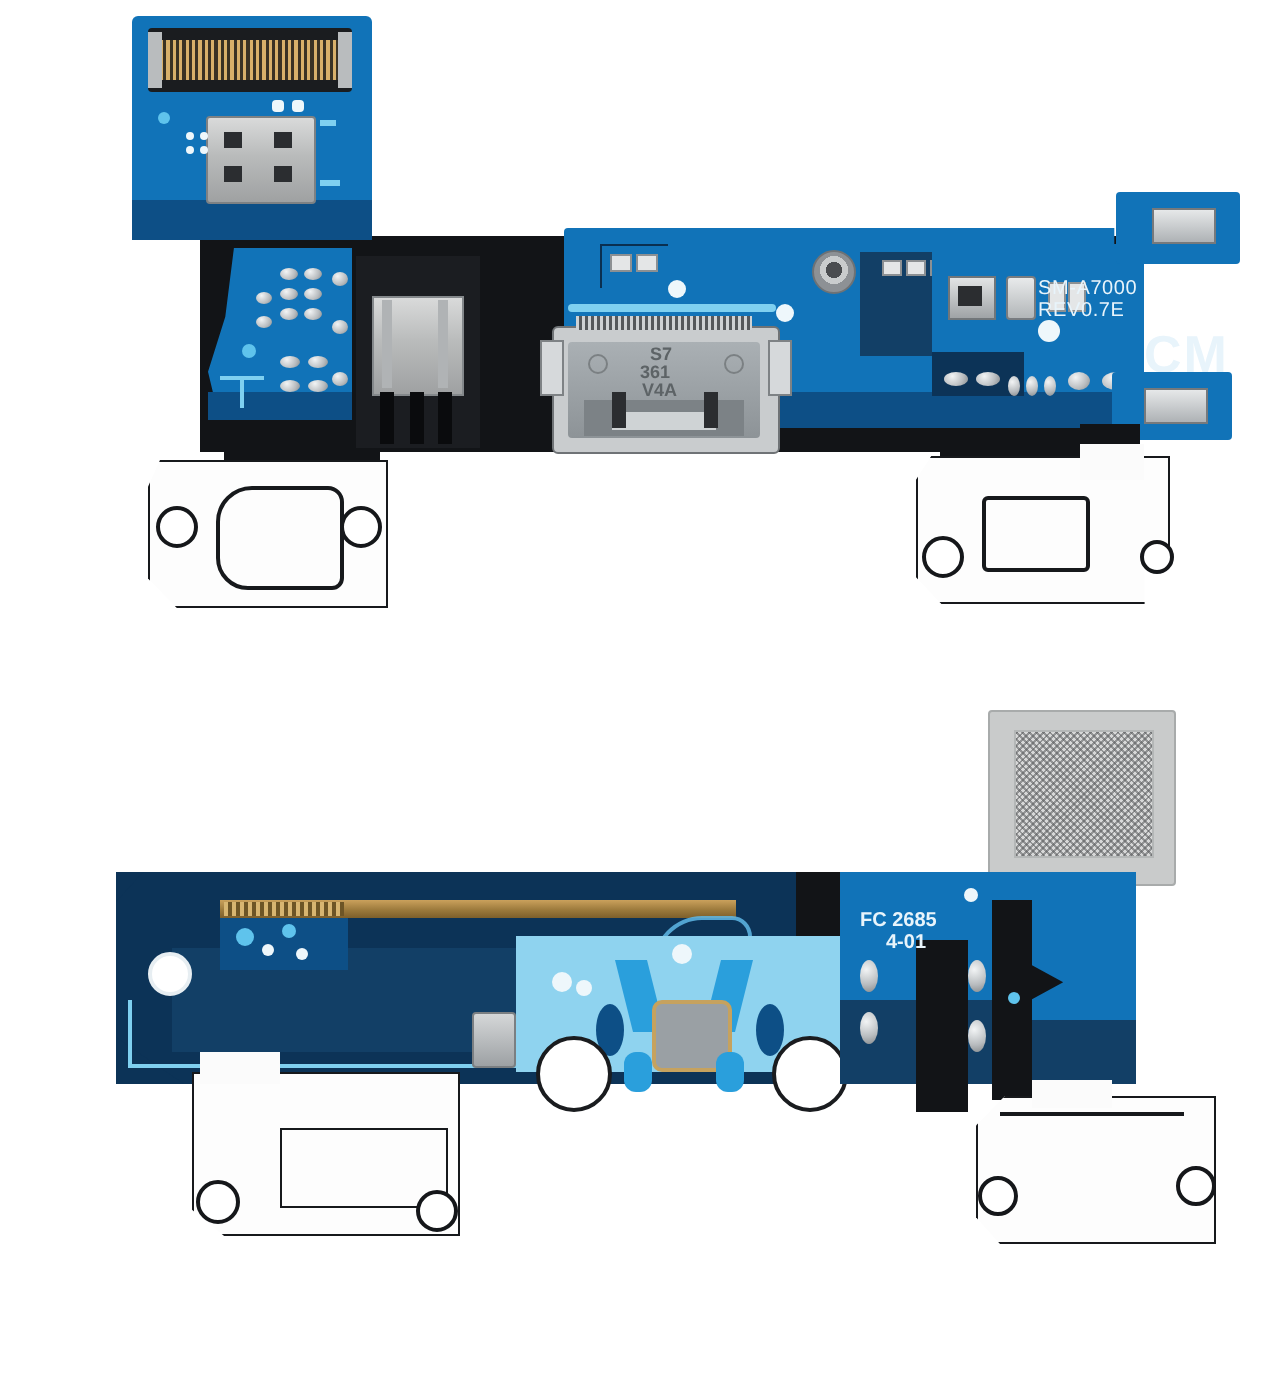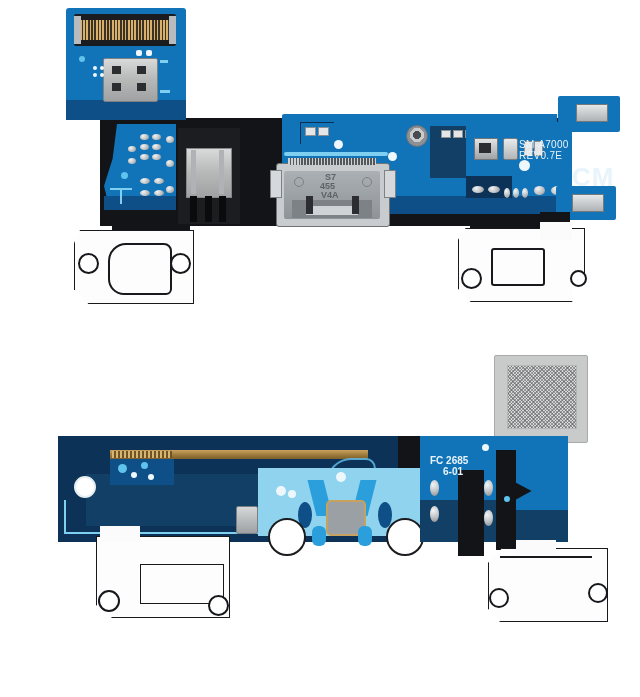--- a/index.html
+++ b/index.html
@@ -124,21 +124,21 @@
     <div class="part" style="left:292px;top:200px;width:80px;height:18px;background:#7c8286;"></div>
     <div class="part" style="left:306px;top:206px;width:52px;height:9px;background:#cfd3d5;"></div>
     <div class="part chip-dk" style="left:306px;top:196px;width:7px;height:18px;"></div>
     <div class="part chip-dk" style="left:352px;top:196px;width:7px;height:18px;"></div>
     <div class="part" style="left:270px;top:170px;width:10px;height:26px;background:#d6d9db;border:1px solid #7e8285;"></div>
     <div class="part" style="left:384px;top:170px;width:10px;height:26px;background:#d6d9db;border:1px solid #7e8285;"></div>
     <div class="part pins-v" style="left:288px;top:158px;width:88px;height:7px;"></div>
     <div class="part" style="left:294px;top:177px;width:8px;height:8px;border:1px solid #7b8083;border-radius:50%;"></div>
     <div class="part" style="left:362px;top:177px;width:8px;height:8px;border:1px solid #7b8083;border-radius:50%;"></div>
     <span class="txt" style="left:325px;top:172px;font-size:9px;color:#5d6366;font-weight:bold;">S7</span>
-    <span class="txt" style="left:320px;top:181px;font-size:9px;color:#5d6366;font-weight:bold;">455</span>
+    <span class="txt" style="left:320px;top:181px;font-size:9px;color:#5d6366;font-weight:bold;">361</span>
     <span class="txt" style="left:321px;top:190px;font-size:9px;color:#5d6366;font-weight:bold;">V4A</span>
 
     <div class="part chip" style="left:305px;top:127px;width:9px;height:7px;"></div>
     <div class="part chip" style="left:318px;top:127px;width:9px;height:7px;"></div>
     <div class="part via-w" style="left:334px;top:140px;width:9px;height:9px;"></div>
     <div class="part via-w" style="left:388px;top:152px;width:9px;height:9px;"></div>
     <div class="part trace" style="left:284px;top:152px;width:104px;height:4px;border-radius:2px;"></div>
     <div class="part trace-d" style="left:300px;top:122px;width:1px;height:22px;"></div>
     <div class="part trace-d" style="left:300px;top:122px;width:34px;height:1px;"></div>
 
@@ -235,21 +235,21 @@
     <div class="part hole" style="left:386px;top:178px;width:34px;height:34px;border-color:#1a1c1f;"></div>
     <div class="part pcb-lt" style="left:312px;top:186px;width:14px;height:20px;border-radius:6px;"></div>
     <div class="part pcb-lt" style="left:358px;top:186px;width:14px;height:20px;border-radius:6px;"></div>
 
     <div class="part pcb" style="left:420px;top:96px;width:96px;height:106px;"></div>
     <div class="part pcb-dk2" style="left:420px;top:160px;width:96px;height:42px;"></div>
     <div class="part flex-black" style="left:458px;top:130px;width:26px;height:86px;"></div>
     <div class="part flex-black" style="left:496px;top:110px;width:24px;height:100px;"></div>
 
     <span class="txt" style="left:430px;top:115px;font-size:10px;font-weight:bold;">FC 2685</span>
-    <span class="txt" style="left:443px;top:126px;font-size:10px;font-weight:bold;">6-01</span>
+    <span class="txt" style="left:443px;top:126px;font-size:10px;font-weight:bold;">4-01</span>
     <div class="part via-w" style="left:482px;top:104px;width:7px;height:7px;"></div>
     <div class="part solder" style="left:430px;top:140px;width:9px;height:16px;"></div>
     <div class="part solder" style="left:484px;top:140px;width:9px;height:16px;"></div>
     <div class="part solder" style="left:430px;top:166px;width:9px;height:16px;"></div>
     <div class="part solder" style="left:484px;top:170px;width:9px;height:16px;"></div>
     <div class="part via" style="left:504px;top:156px;width:6px;height:6px;"></div>
 
     <div class="part pcb" style="left:516px;top:96px;width:52px;height:106px;
                 clip-path:polygon(0 0,100% 0,100% 100%,0 100%,0 60%,30% 52%,0 44%);"></div>
     <div class="part pcb-dk2" style="left:516px;top:170px;width:52px;height:32px;"></div>

